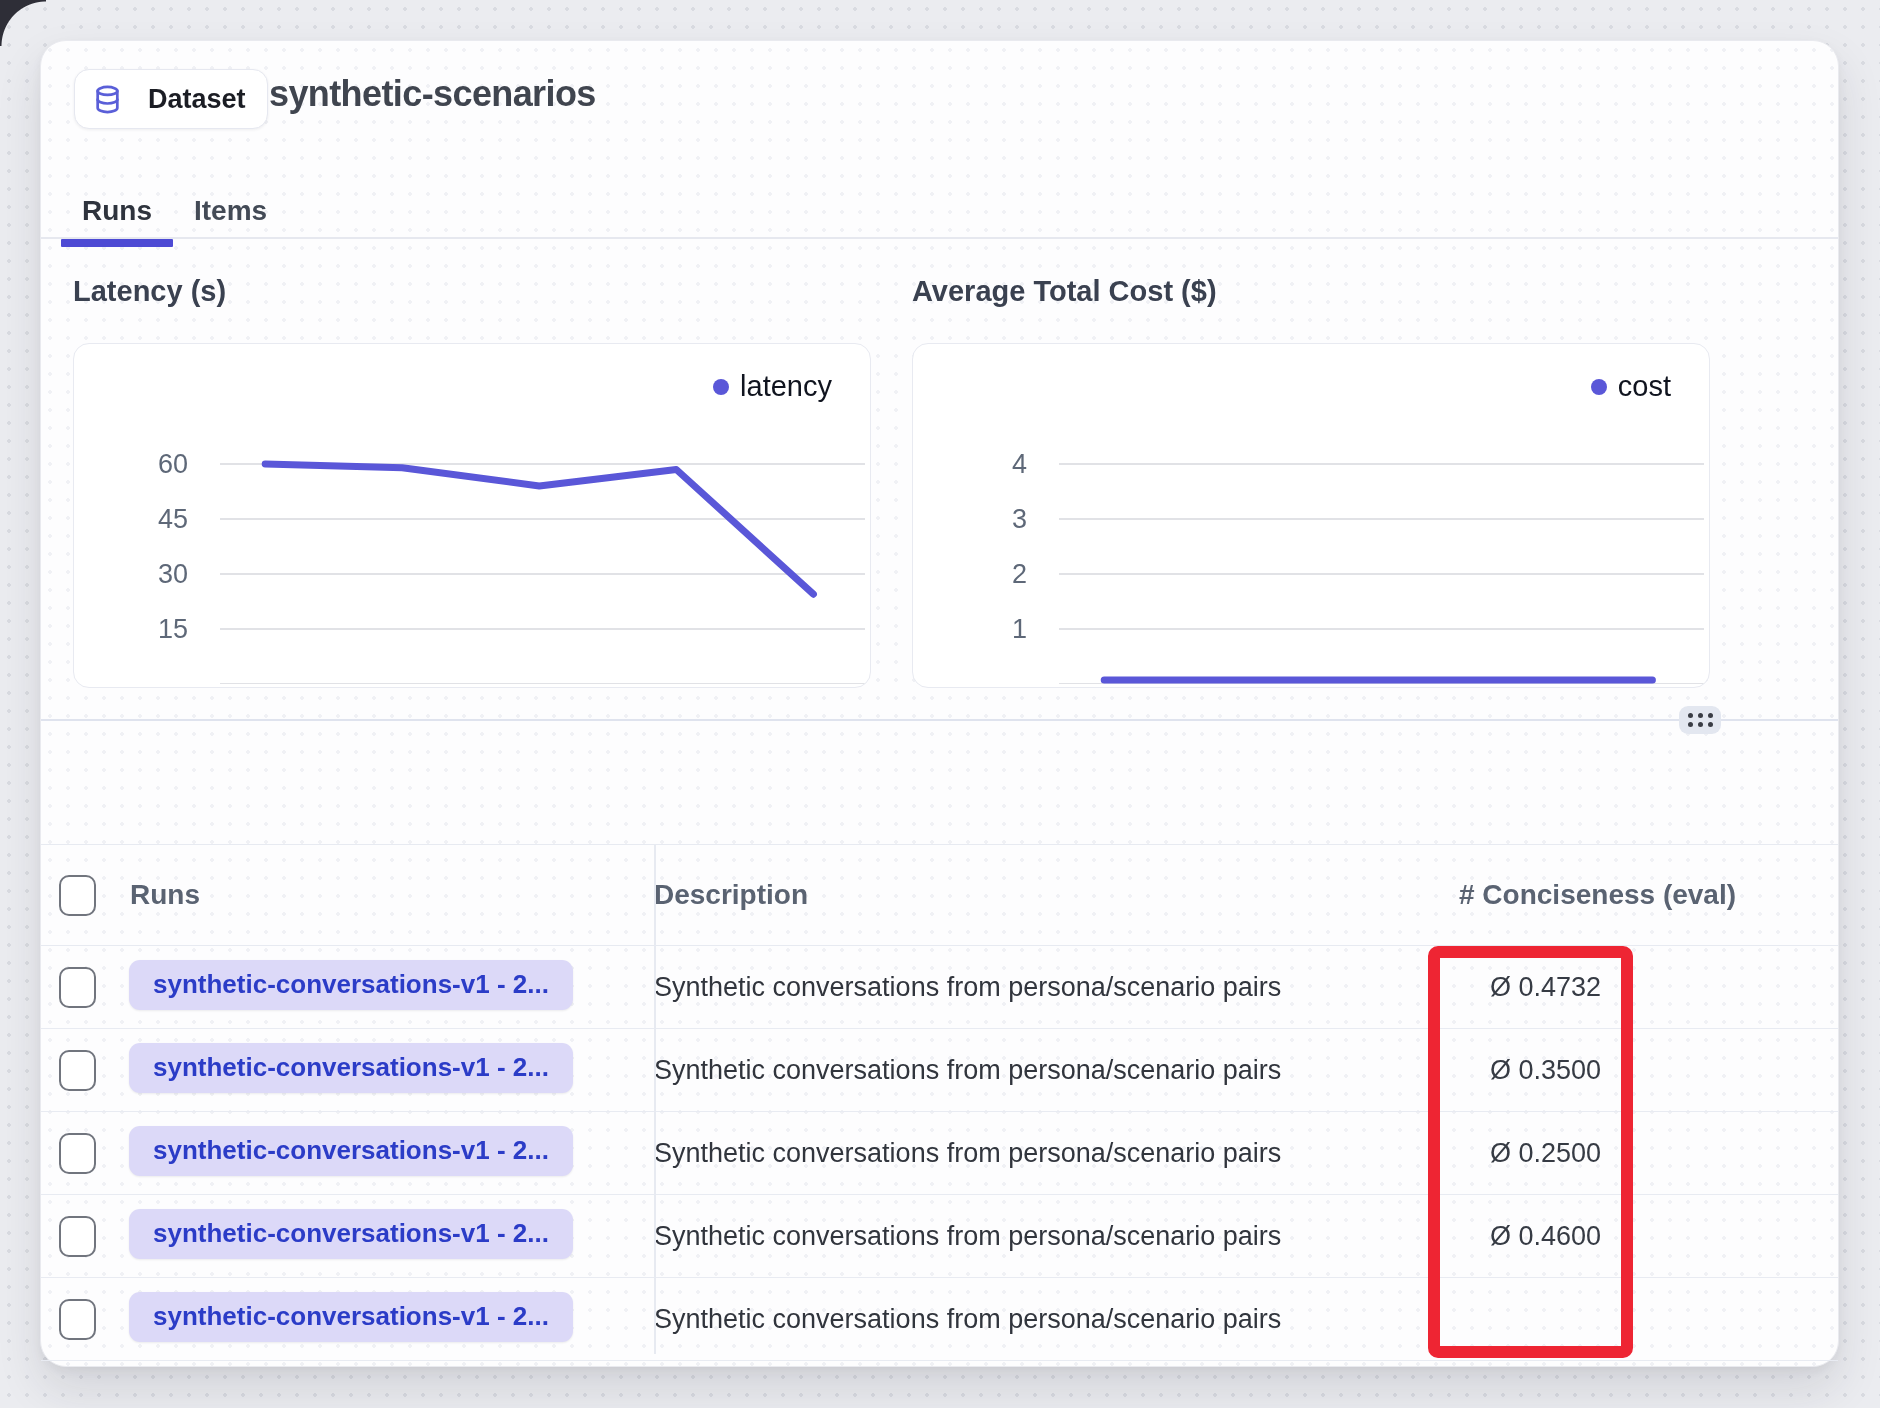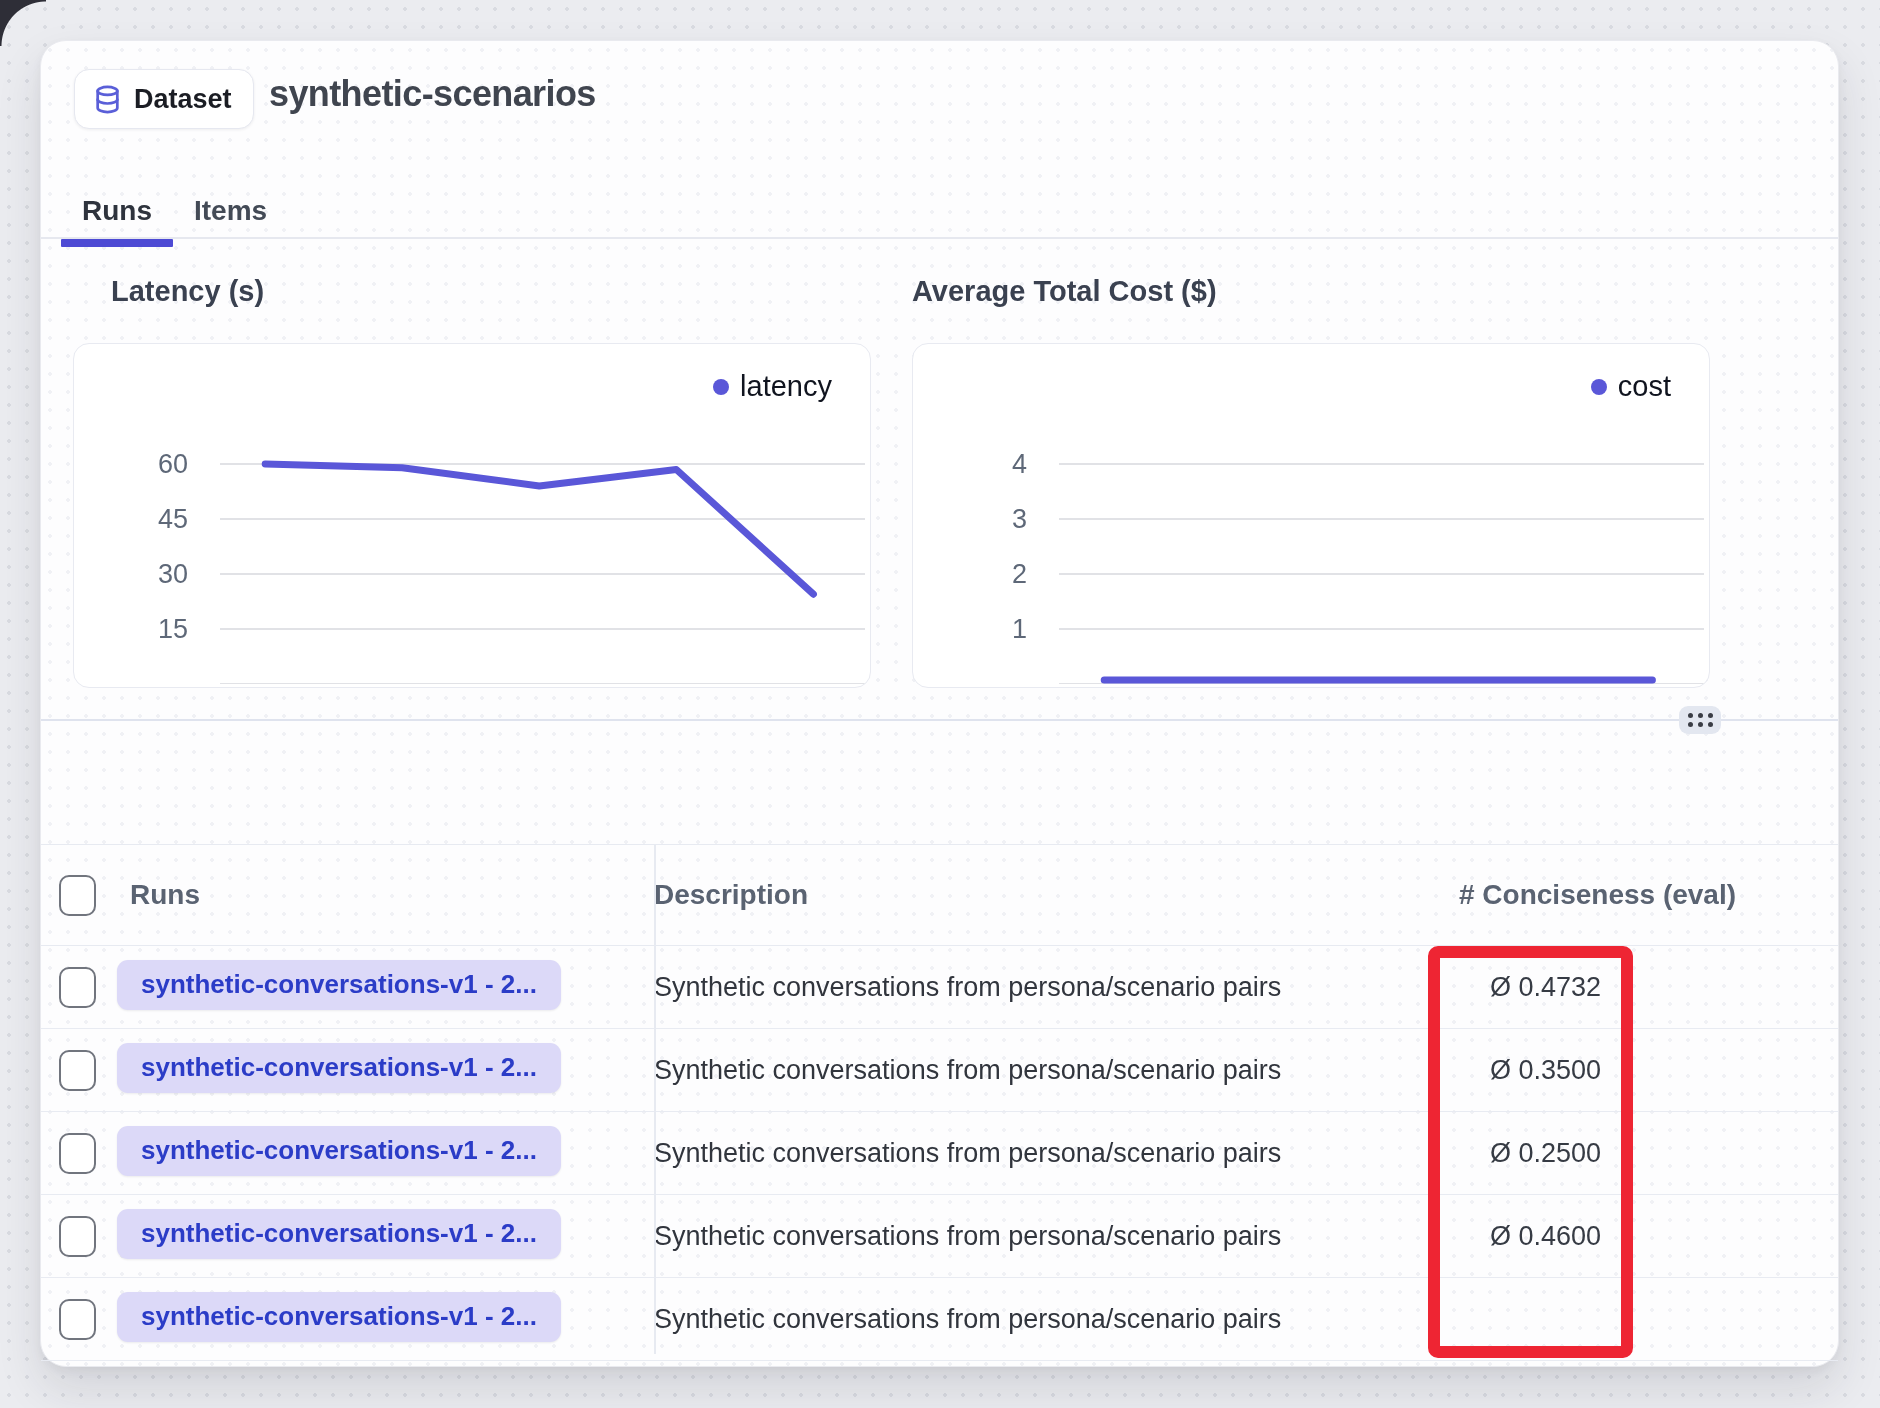--- a/index.html
+++ b/index.html
@@ -18,40 +18,40 @@
     position:absolute;left:40px;top:40px;width:1797px;height:1325px;
     background-color:#fdfdfe;
     background-image:radial-gradient(circle,#f0f1f5 1.6px,transparent 1.7px);
     background-size:18px 18px;
     border:1px solid #e9eaef;border-radius:26px;
     box-shadow:0 22px 45px rgba(30,34,48,.12),0 4px 10px rgba(30,34,48,.05);
   }
   
   .badge{
     position:absolute;left:33px;top:28px;height:58px;
-    display:flex;align-items:center;gap:11px;padding:0 21px 0 17px;
+    display:flex;align-items:center;gap:25px;padding:0 21px 0 17px;
     background:#fff;border:1.5px solid #e6e8f0;border-radius:15px;
     box-shadow:0 1px 3px rgba(25,28,40,.07);
   }
   .badge-label{font-size:27px;font-weight:700;color:#1b1d24;}
   .page-title{
     position:absolute;left:228px;top:32px;font-size:36px;font-weight:700;
     color:#40454f;letter-spacing:-.6px;
   }
   
   .tabs{position:absolute;left:20px;top:140px;display:flex;}
   .tab{position:relative;padding:14px 21px 20px 21px;font-size:28px;font-weight:600;color:#434a56;cursor:pointer;}
   .tab.active{color:#2e333d;}
   .tab.active .tab-underline{
     position:absolute;left:0;right:0;bottom:0;height:8px;border-radius:1px;
   }
   .tabs-border{position:absolute;left:0;right:0;top:196px;height:1.5px;background:#e6e8ef;}
   
   .chart-title{position:absolute;top:234px;font-size:29px;font-weight:600;color:#3a4150;}
-  .chart-title.t0{left:32px;margin-left:38px;} .chart-title.t1{left:871px;text-align:center;}
+  .chart-title.t0{left:32px;} .chart-title.t1{left:871px;text-align:center;}
   .chart-card{
     position:absolute;top:302px;width:796px;height:343px;background:#fff;
     border:1.5px solid #e8eaf1;border-radius:16px;overflow:hidden;
   }
   .chart-card.c0{left:32px;} .chart-card.c1{left:871px;}
   .legend{position:absolute;top:26px;right:38px;display:flex;align-items:center;gap:11px;z-index:2;cursor:pointer;}
   .legend-dot{width:16px;height:16px;border-radius:50%;}
   .legend-label{font-size:29px;font-weight:500;color:#10141f;}
   .chart-svg{position:absolute;left:0;top:0;}
   
@@ -75,21 +75,21 @@
   .thead{height:100px;border-top:1.5px solid #e7eaf1;border-bottom:1.5px solid #e7eaf1;display:flex;align-items:center;}
   .trow{height:82px;border-bottom:1.5px solid #e8ebf2;display:flex;align-items:center;position:relative;}
   .cell-check{width:68px;flex:none;display:flex;justify-content:flex-start;}
   .checkbox{width:33px;height:37px;margin-left:18px;border:2.5px solid #71757e;border-radius:10px;background:#fff;cursor:pointer;}
   .cell-name{width:545px;flex:none;}
   .cell-desc{flex:1;min-width:0;}
   .cell-conc{width:379px;flex:none;padding-left:2px;}
   .th{font-size:28px;font-weight:600;color:#5a6372;}
   .th.name-h{padding-left:21px;}
   .pill{
-    display:inline-block;max-width:531px;box-sizing:border-box;margin-left:8px;padding:9px 24px 10px;
+    display:inline-block;max-width:531px;box-sizing:border-box;margin-left:20px;padding:9px 24px 10px;
     border-radius:11px;font-size:26px;font-weight:700;color:#2b3cc7;
     white-space:nowrap;overflow:hidden;text-overflow:ellipsis;
     box-shadow:0 1px 2px rgba(20,24,40,.08);cursor:pointer;
   }
   .desc-text{font-size:27px;color:#31353d;white-space:nowrap;overflow:hidden;}
   .conc-text{font-size:27px;color:#363b44;padding-left:31px;}
   .red-rect{position:absolute;left:1387px;top:905px;width:205px;height:412px;border:12px solid #ee2533;border-radius:10px;z-index:5;pointer-events:none;box-sizing:border-box;}
 </style>
 </head>
 <body>

